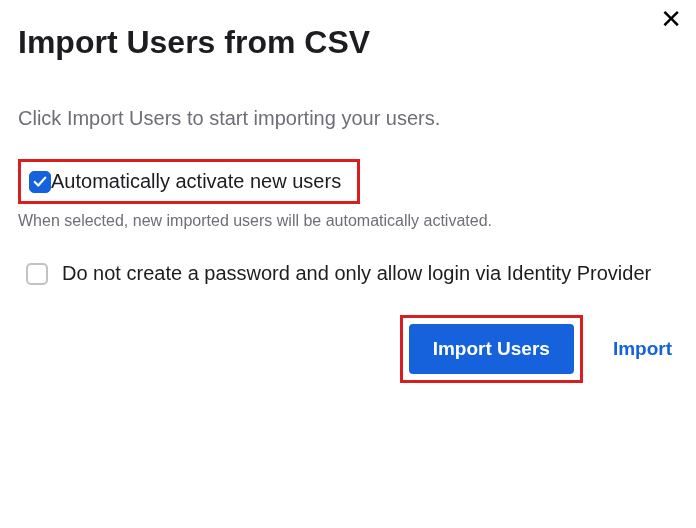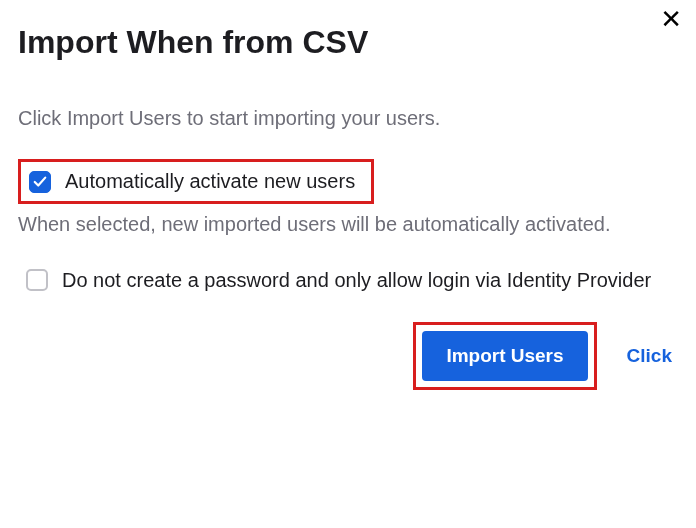--- a/index.html
+++ b/index.html
@@ -42,21 +42,20 @@
   }
   .option-row {
     display: flex;
     align-items: center;
     gap: 14px;
     margin-bottom: 4px;
   }
   .highlight-box {
     display: inline-flex;
     align-items: center;
-    gap: 14px;
     border: 3px solid #d81e1e;
     padding: 8px 16px 8px 8px;
   }
   .checkbox {
     width: 22px;
     height: 22px;
     border-radius: 5px;
     display: inline-flex;
     align-items: center;
     justify-content: center;
@@ -73,29 +72,29 @@
   }
   .checkbox svg {
     width: 14px;
     height: 14px;
   }
   .option-label {
     font-size: 20px;
     color: #1d1d21;
   }
   .help-text {
-    font-size: 20px;
+    font-size: 16px;
     color: #6e6e78;
     line-height: 1.65;
     margin-top: 4px;
     margin-bottom: 28px;
   }
   .option2-row {
     display: flex;
-    align-items: flex-start;
+    align-items: flex-end;
     gap: 14px;
     margin-bottom: 20px;
     padding-left: 8px;
   }
   .footer {
     display: flex;
     justify-content: flex-end;
     align-items: center;
     gap: 30px;
     margin-top: 30px;
@@ -128,21 +127,21 @@
 </style>
 </head>
 <body>
 
 <button class="close-btn" aria-label="Close">
   <span>✕</span>
 </button>
 
 <div class="container">
 
-  <h1 class="title">Import When from CSV</h1>
+  <h1 class="title">Import Users from CSV</h1>
 
   <div class="instruction">Click Import Users to start importing your users.</div>
 
   <div class="option-row">
     <div class="highlight-box">
       <span class="checkbox checked">
         <svg viewBox="0 0 16 16">
           <path d="M2 8 L6 12 L14 3" stroke="#fff" stroke-width="2.5" fill="none" stroke-linecap="round" stroke-linejoin="round"></path>
         </svg>
       </span>
@@ -153,16 +152,16 @@
 
   <div class="option2-row">
     <span class="checkbox unchecked"></span>
     <span class="option-label">Do not create a password and only allow login via Identity Provider</span>
   </div>
 
   <div class="footer">
     <span class="primary-wrap">
       <button class="btn-primary">Import Users</button>
     </span>
-    <button class="btn-link">Click</button>
+    <button class="btn-link">Import</button>
   </div>
 
 </div>
 
 </body></html>

